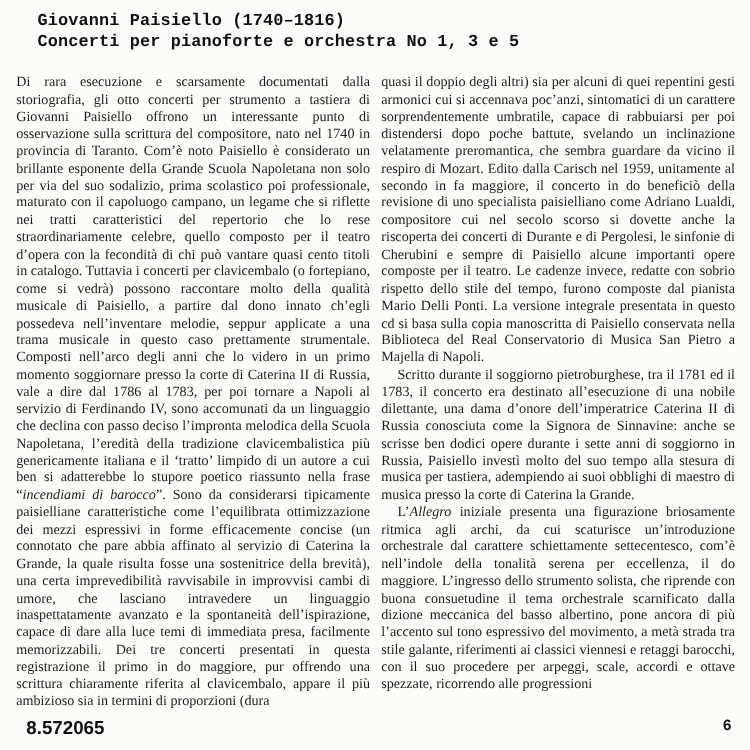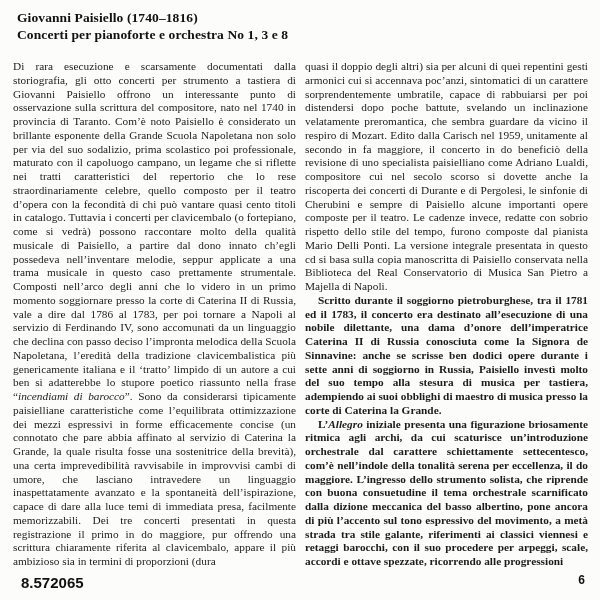--- a/index.html
+++ b/index.html
@@ -11,23 +11,23 @@
     position: relative;
     width: 600px;
     height: 600px;
     background: #fcfcfa;
     overflow: hidden;
     font-family: "Liberation Serif", serif;
     color: #1c1c1c;
   }
   .header {
     position: absolute;
-    left: 17px;
+    left: 30px;
     top: 10px;
-    font-family: Liberation Serif, serif;
+    font-family: Liberation Mono, monospace;
     font-weight: bold;
     font-size: 13.5px;
     line-height: 16.5px;
     color: #111111;
     letter-spacing: 0.1px;
   }
   .columns {
     position: absolute;
     left: 13px;
     top: 60px;
@@ -41,21 +41,20 @@
     font-size: 11.3px;
     line-height: 13.75px;
     color: #1c1c1c;
   }
   .col p.para {
     margin: 0;
     padding: 0;
   }
   .col p.para.indent {
     text-indent: 13px;
-    font-weight: bold;
   }
   .footer-cat {
     position: absolute;
     left: 21px;
     bottom: 9px;
     font-family: "Liberation Sans", sans-serif;
     font-weight: bold;
     font-size: 15px;
     color: #111111;
   }
@@ -69,21 +68,21 @@
     color: #111111;
   }
 </style>
 </head>
 <body>
 
 <div class="page">
 
   <div class="header">
     <div>Giovanni Paisiello (1740–1816)</div>
-    <div>Concerti per pianoforte e orchestra No 1, 3 e 8</div>
+    <div>Concerti per pianoforte e orchestra No 1, 3 e 5</div>
   </div>
 
   <div class="columns">
     <div class="col">
         <p class="para"><span>Di rara esecuzione e scarsamente documentati dalla storiografia, gli otto concerti per strumento a tastiera di Giovanni Paisiello offrono un interessante punto di osservazione sulla scrittura del compositore, nato nel 1740 in provincia di Taranto. Com’è noto Paisiello è considerato un brillante esponente della Grande Scuola Napoletana non solo per via del suo sodalizio, prima scolastico poi professionale, maturato con il capoluogo campano, un legame che si riflette nei tratti caratteristici del repertorio che lo rese straordinariamente celebre, quello composto per il teatro d’opera con la fecondità di chi può vantare quasi cento titoli in catalogo. Tuttavia i concerti per clavicembalo (o fortepiano, come si vedrà) possono raccontare molto della qualità musicale di Paisiello, a partire dal dono innato ch’egli possedeva nell’inventare melodie, seppur applicate a una trama musicale in questo caso prettamente strumentale. Composti nell’arco degli anni che lo videro in un primo momento soggiornare presso la corte di Caterina II di Russia, vale a dire dal 1786 al 1783, per poi tornare a Napoli al servizio di Ferdinando IV, sono accomunati da un linguaggio che declina con passo deciso l’impronta melodica della Scuola Napoletana, l’eredità della tradizione clavicembalistica più genericamente italiana e il ‘tratto’ limpido di un autore a cui ben si adatterebbe lo stupore poetico riassunto nella frase “</span><span style="font-style: italic;">incendiami di barocco</span><span>”. Sono da considerarsi tipicamente paisielliane caratteristiche come l’equilibrata ottimizzazione dei mezzi espressivi in forme efficacemente concise (un connotato che pare abbia affinato al servizio di Caterina la Grande, la quale risulta fosse una sostenitrice della brevità), una certa imprevedibilità ravvisabile in improvvisi cambi di umore, che lasciano intravedere un linguaggio inaspettatamente avanzato e la spontaneità dell’ispirazione, capace di dare alla luce temi di immediata presa, facilmente memorizzabili. Dei tre concerti presentati in questa registrazione il primo in do maggiore, pur offrendo una scrittura chiaramente riferita al clavicembalo, appare il più ambizioso sia in termini di proporzioni (dura</span></p>
       </div>
     <div class="col">
         <p class="para"><span>quasi il doppio degli altri) sia per alcuni di quei repentini gesti armonici cui si accennava poc’anzi, sintomatici di un carattere sorprendentemente umbratile, capace di rabbuiarsi per poi distendersi dopo poche battute, svelando un inclinazione velatamente preromantica, che sembra guardare da vicino il respiro di Mozart. Edito dalla Carisch nel 1959, unitamente al secondo in fa maggiore, il concerto in do beneficiò della revisione di uno specialista paisielliano come Adriano Lualdi, compositore cui nel secolo scorso si dovette anche la riscoperta dei concerti di Durante e di Pergolesi, le sinfonie di Cherubini e sempre di Paisiello alcune importanti opere composte per il teatro. Le cadenze invece, redatte con sobrio rispetto dello stile del tempo, furono composte dal pianista Mario Delli Ponti. La versione integrale presentata in questo cd si basa sulla copia manoscritta di Paisiello conservata nella Biblioteca del Real Conservatorio di Musica San Pietro a Majella di Napoli.</span></p>
         <p class="para indent"><span>Scritto durante il soggiorno pietroburghese, tra il 1781 ed il 1783, il concerto era destinato all’esecuzione di una nobile dilettante, una dama d’onore dell’imperatrice Caterina II di Russia conosciuta come la Signora de Sinnavine: anche se scrisse ben dodici opere durante i sette anni di soggiorno in Russia, Paisiello investì molto del suo tempo alla stesura di musica per tastiera, adempiendo ai suoi obblighi di maestro di musica presso la corte di Caterina la Grande.</span></p>
         <p class="para indent"><span>L’</span><span style="font-style: italic;">Allegro</span><span> iniziale presenta una figurazione briosamente ritmica agli archi, da cui scaturisce un’introduzione orchestrale dal carattere schiettamente settecentesco, com’è nell’indole della tonalità serena per eccellenza, il do maggiore. L’ingresso dello strumento solista, che riprende con buona consuetudine il tema orchestrale scarnificato dalla dizione meccanica del basso albertino, pone ancora di più l’accento sul tono espressivo del movimento, a metà strada tra stile galante, riferimenti ai classici viennesi e retaggi barocchi, con il suo procedere per arpeggi, scale, accordi e ottave spezzate, ricorrendo alle progressioni</span></p>

